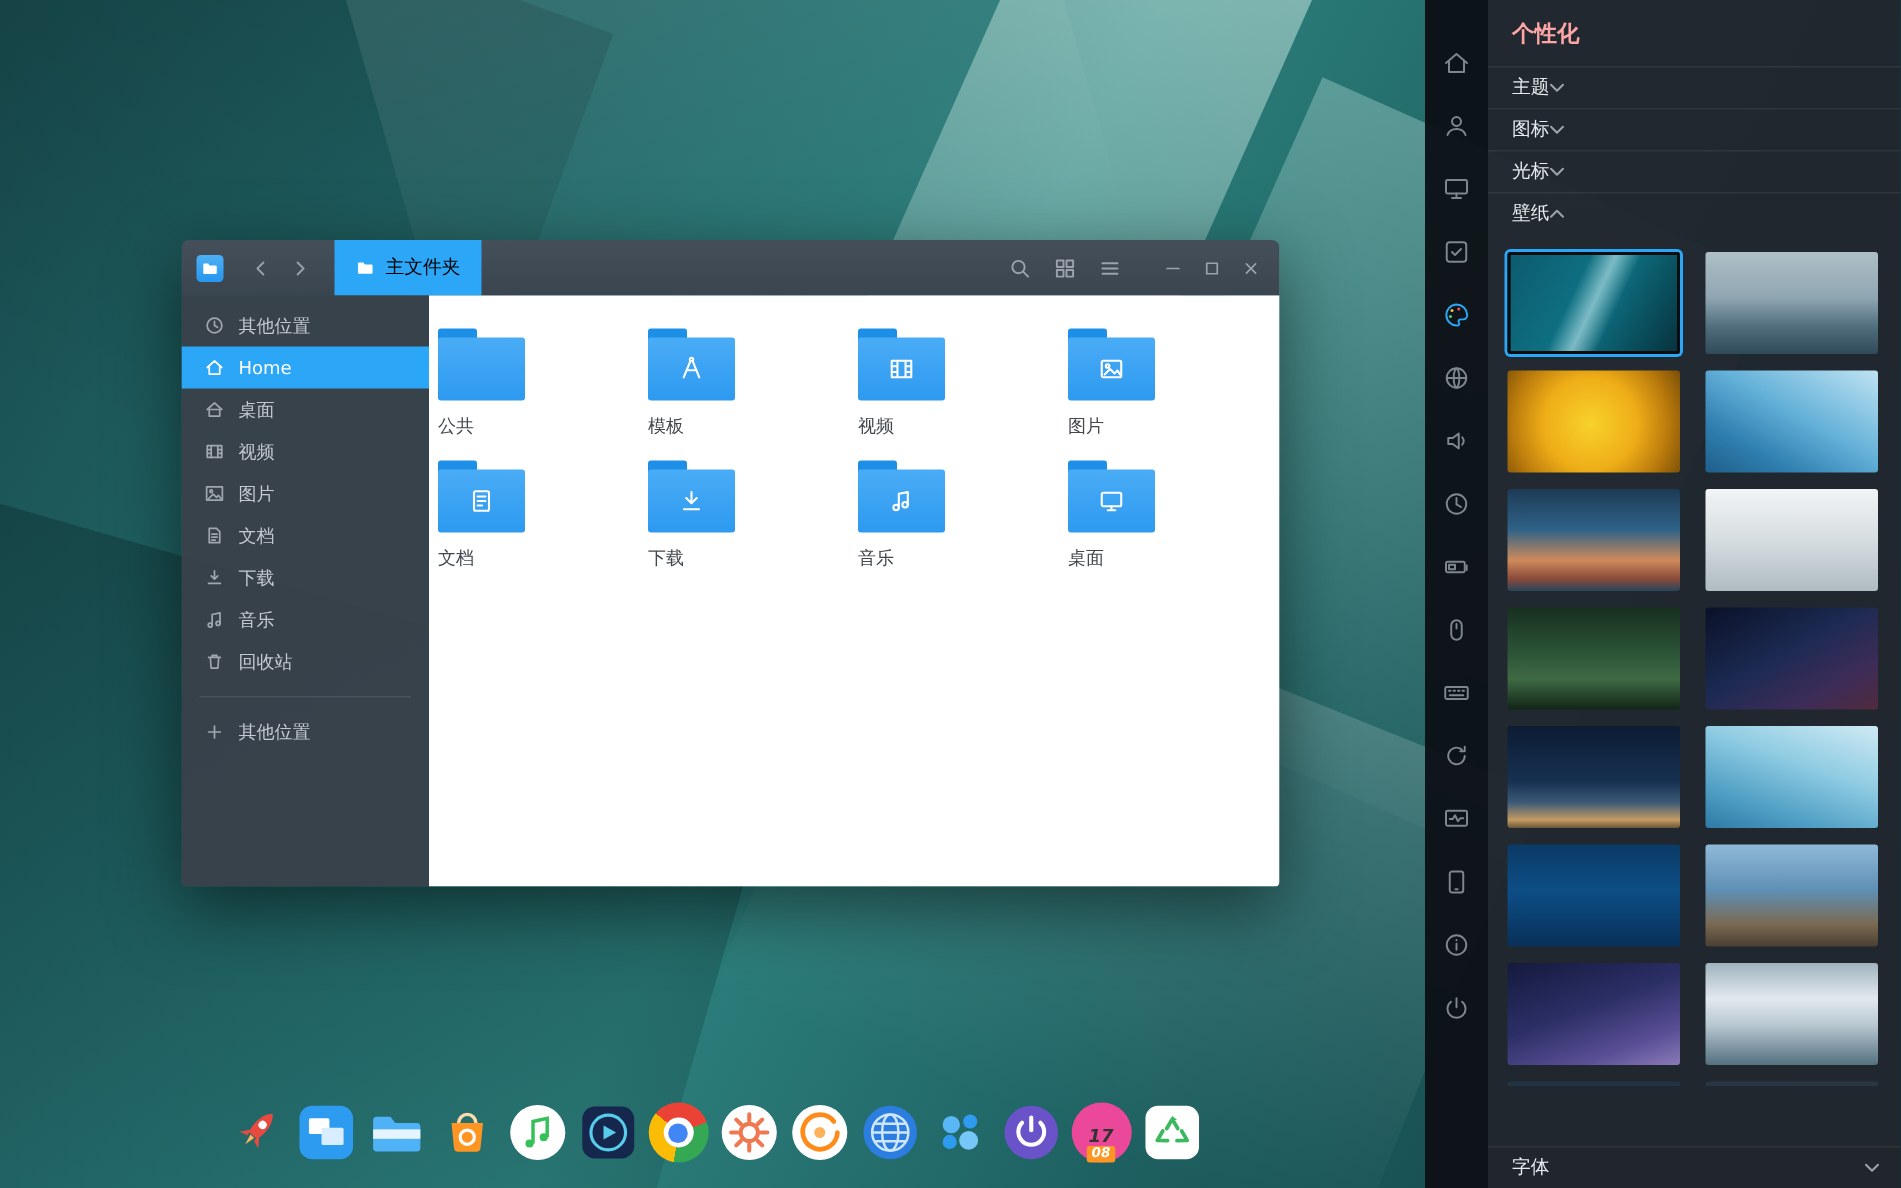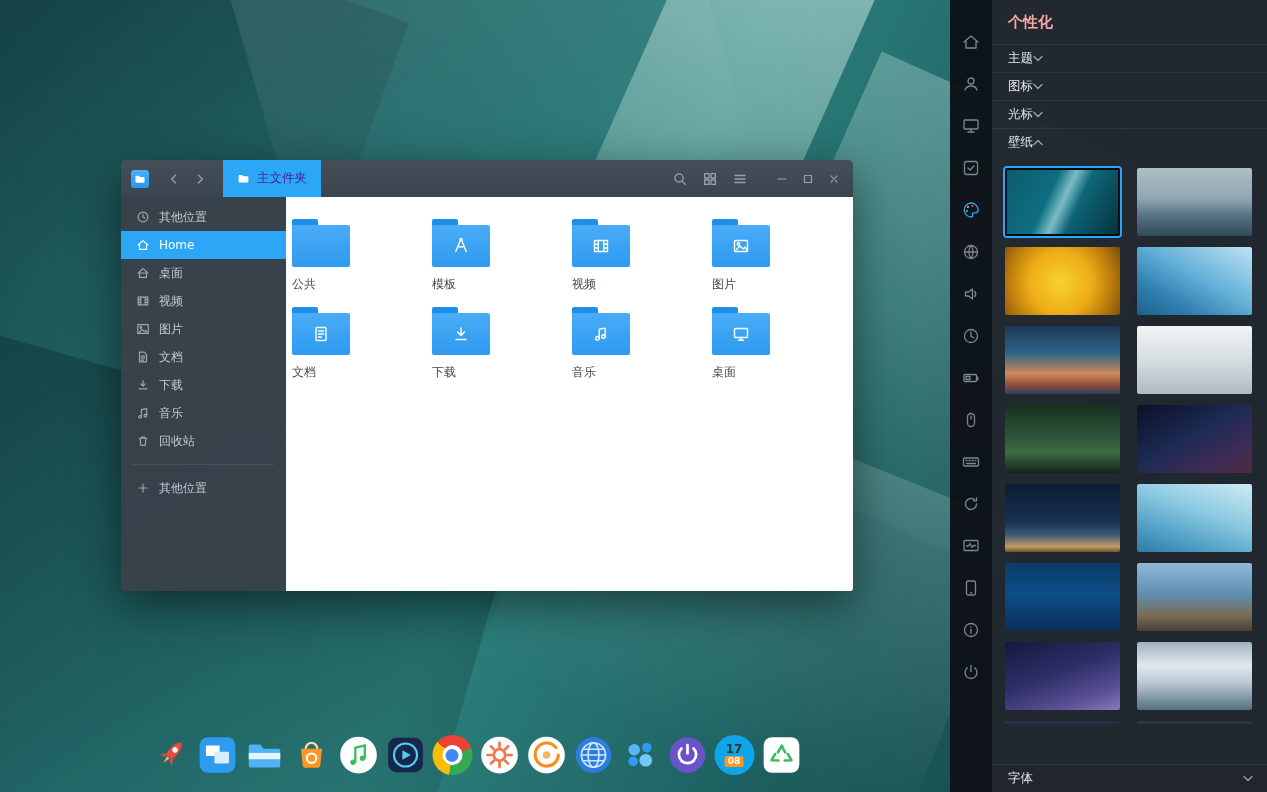--- a/index.html
+++ b/index.html
@@ -28,21 +28,21 @@
   svg.ic{fill:none;stroke:currentColor;stroke-width:1.3;stroke-linecap:round;stroke-linejoin:round;}
 
   
   .window{position:absolute;left:121px;top:160px;width:732px;height:431px;
     border-radius:5px 5px 3px 3px;box-shadow:0 14px 46px rgba(0,0,0,.5);overflow:hidden;}
   .titlebar{position:absolute;left:0;top:0;right:0;height:37px;background:linear-gradient(#454f59,#3b454f);
     display:flex;align-items:center;color:#9aa3ac;}
   .appic{width:18px;height:18px;border-radius:3px;background:linear-gradient(#4db0f6,#2696ef);
     margin:0 12px 0 10px;display:flex;align-items:center;justify-content:center;flex:0 0 auto;}
   .navbtn{width:26px;height:26px;display:flex;align-items:center;justify-content:center;color:#97a0a9;flex:0 0 auto;}
-  .tab{height:37px;min-width:96px;padding:0 14px;background:#2ca7f8;color:#4c1d95;font-size:12.5px;
+  .tab{height:37px;min-width:96px;padding:0 14px;background:#2ca7f8;color:#000000;font-size:12.5px;
     display:flex;align-items:center;gap:7px;margin-left:10px;flex:0 0 auto;}
   .tbspacer{flex:1 1 auto;}
   .tbtn{width:30px;height:30px;display:flex;align-items:center;justify-content:center;color:#9aa3ac;flex:0 0 auto;}
   .winctl{margin-left:14px;display:flex;flex:0 0 auto;}
   .winctl .tbtn{width:26px;}
   .winctl .tbtn:last-child{margin-right:6px;}
 
   .fm-sidebar{position:absolute;left:0;top:37px;bottom:0;width:165px;background:rgba(57,65,74,.97);
     padding-top:6px;color:#c3cad2;}
   .fsi{height:28px;display:flex;align-items:center;gap:9px;padding-left:15px;font-size:12px;cursor:default;}
@@ -83,22 +83,22 @@
 
   
   .dock{position:absolute;bottom:15px;left:475px;transform:translateX(-50%);display:flex;gap:3px;align-items:center;z-index:3;}
   .dock{left:50%;margin-left:-158px;} 
   .ditem{width:44px;height:44px;display:flex;align-items:center;justify-content:center;}
   .ditem svg{width:42px;height:42px;}
   .chrome{width:40px;height:40px;border-radius:50%;position:relative;
     background:conic-gradient(from -50deg,#ea4335 0 120deg,#34a853 0 240deg,#fbbc05 0 360deg);}
   .chrome::before{content:"";position:absolute;inset:10px;border-radius:50%;background:#fff;}
   .chrome::after{content:"";position:absolute;inset:13.5px;border-radius:50%;background:#4285f4;}
-  .clockicon{width:40px;height:40px;border-radius:50%;background:#0ea5e9;display:flex;flex-direction:column;
-    align-items:center;justify-content:center;gap:1px;}
+  .clockicon{width:40px;height:40px;border-radius:50%;background:#ec4899;display:flex;flex-direction:column;
+    align-items:center;justify-content:flex-end;gap:1px;font-style:italic;}
   .clockicon .ch{font-size:12px;font-weight:bold;color:#333;line-height:12px;}
   .clockicon .cm{font-size:9px;font-weight:bold;color:#fff;background:#ff9522;border-radius:2px;
     padding:0 3px;line-height:11px;}
 </style>
 </head>
 <body>
 
 <div class="stage">
 
   <div class="desktop">

